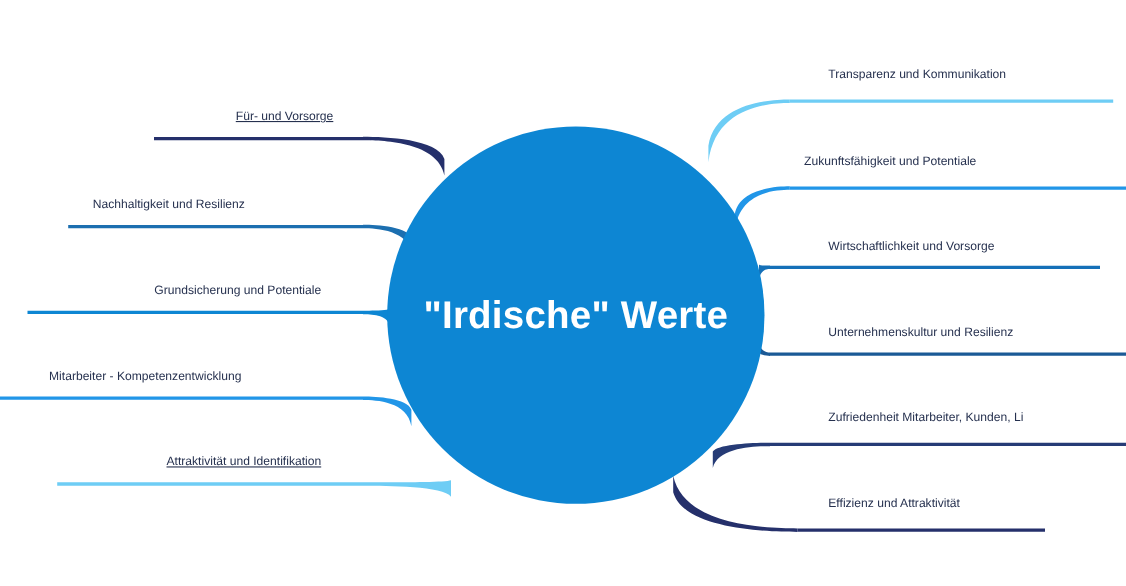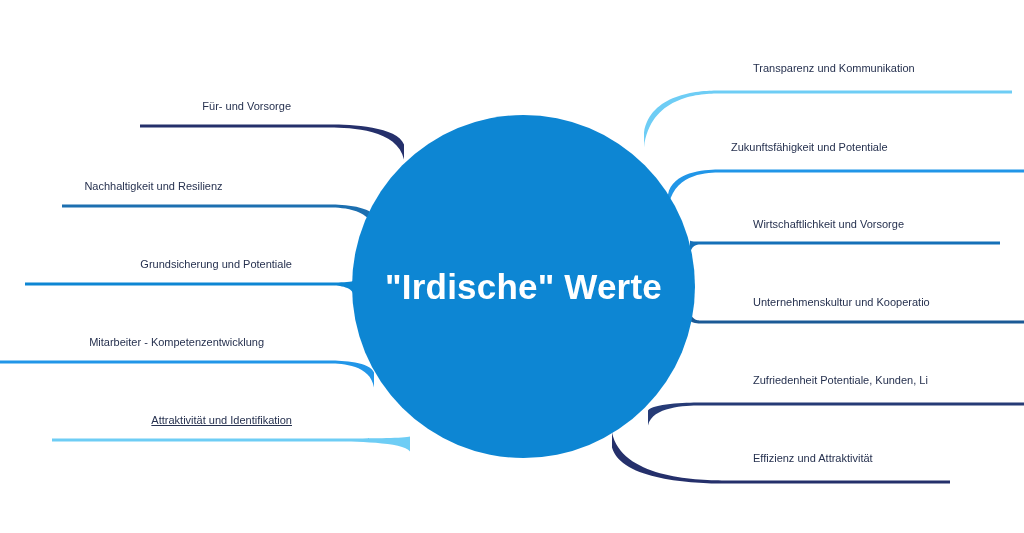--- a/index.html
+++ b/index.html
@@ -106,26 +106,26 @@
         <path d="M 612 432.5 C 621.3225 477.03999999999996, 693.36 480.4, 725 480.4 L 725 483.6 C 693.36 483.6, 621.3225 480.24, 612 447.5 Z" fill="#25306b"></path>
         <line x1="725" x2="950" y1="482" y2="482" stroke="#25306b" stroke-width="3"></line>
       </g>
     </svg>
 
   <div class="center-node">
     <span class="center-title">"Irdische" Werte</span>
   </div>
 
   <div id="label-layer">
-      <div class="node-label left" style="top: 100px; left: 0px; width: 291px;">Für- und Vorsorge</div>
+      <div class="node-label left" style="top: 100px; left: 12px; width: 291px; text-decoration: underline;">Für- und Vorsorge</div>
       <div class="node-label left" style="top: 180px; left: 0px; width: 307px; text-align: center;">Nachhaltigkeit und Resilienz</div>
       <div class="node-label left" style="top: 258px; left: 0px; width: 292px;">Grundsicherung und Potentiale</div>
-      <div class="node-label left" style="top: 336px; left: 0px; width: 264px;">Mitarbeiter - Kompetenzentwicklung</div>
+      <div class="node-label left" style="top: 336px; left: 0px; width: 264px; text-align: center;">Mitarbeiter - Kompetenzentwicklung</div>
       <div class="node-label left" style="top: 414px; left: 0px; width: 292px; text-decoration: underline;">Attraktivität und Identifikation</div>
       <div class="node-label right" style="top: 62px; left: 753px;">Transparenz und Kommunikation</div>
       <div class="node-label right" style="top: 141px; left: 731px;">Zukunftsfähigkeit und Potentiale</div>
       <div class="node-label right" style="top: 218px; left: 753px;">Wirtschaftlichkeit und Vorsorge</div>
-      <div class="node-label right" style="top: 296px; left: 753px;">Unternehmenskultur und Kooperatio</div>
-      <div class="node-label right" style="top: 374px; left: 753px;">Zufriedenheit Potentiale, Kunden, Li</div>
+      <div class="node-label right" style="top: 296px; left: 753px;">Unternehmenskultur und Resilienz</div>
+      <div class="node-label right" style="top: 374px; left: 753px;">Zufriedenheit Mitarbeiter, Kunden, Li</div>
       <div class="node-label right" style="top: 452px; left: 753px;">Effizienz und Attraktivität</div>
     </div>
 
 </div>
 
 </body></html>

